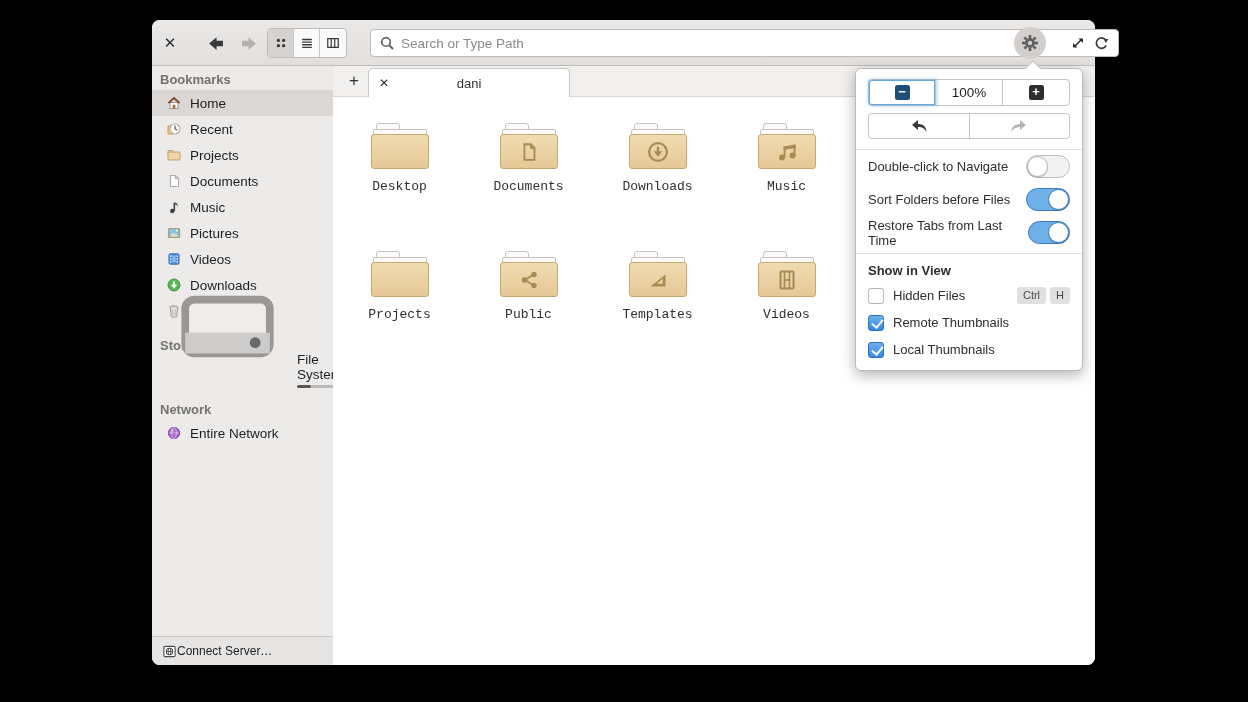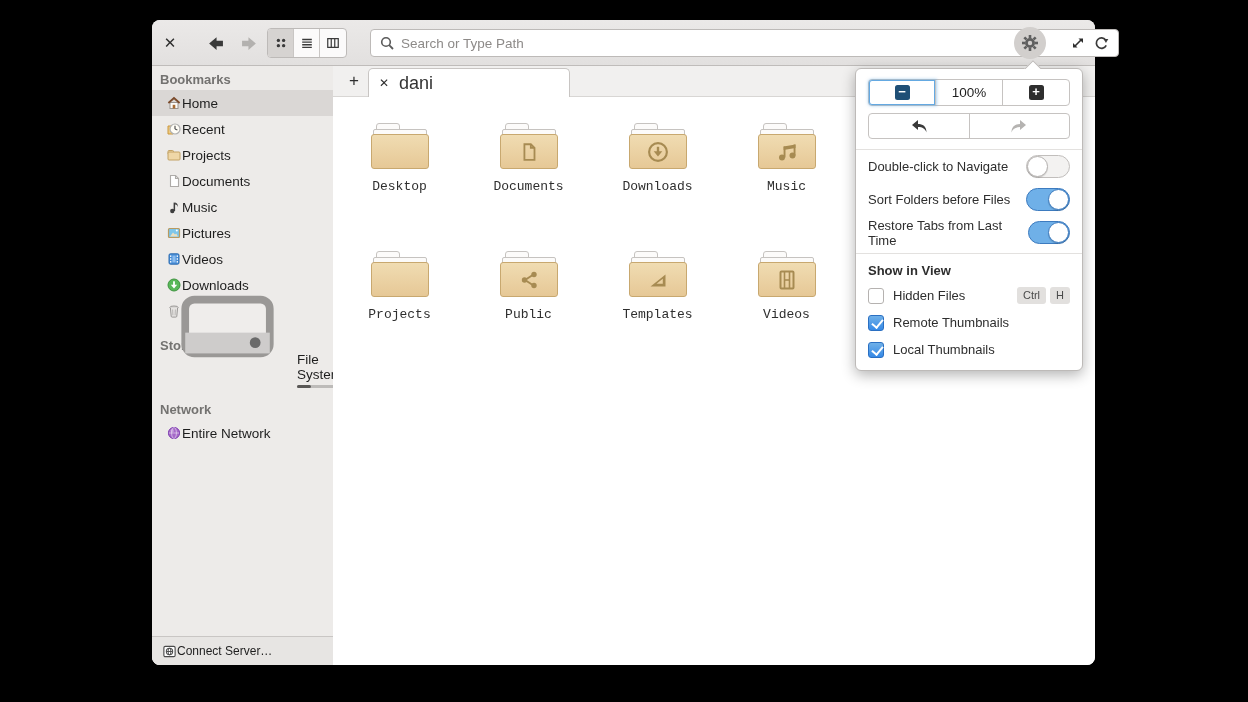--- a/index.html
+++ b/index.html
@@ -30,21 +30,21 @@
   .gear-wrap { position:absolute; left:862px; top:7px; width:32px; height:32px;
     border-radius:50%; background:#d2cfcd; display:flex; align-items:center; justify-content:center; }
   .expand-wrap { position:absolute; left:910px; top:7px; width:32px; height:32px;
     display:flex; align-items:center; justify-content:center; }
 
   
   .sidebar { position:absolute; top:46px; left:0; width:205px; bottom:0;
     background:#edebe9; border-right:1px solid #c9c6c4; border-radius:0 0 0 8px;
     font-size:13.5px; color:#1e1e1e; }
   .sb-header { font-size:13px; font-weight:bold; color:#737270; padding:6px 8px 3px 8px; }
-  .sb-item { display:flex; align-items:center; height:26px; padding-left:14px; }
+  .sb-item { display:flex; align-items:center; height:26px; padding-left:14px; gap:8px; }
   .sb-item.sel { background:#dad7d5; }
   .sb-item .ic { width:16px; height:16px; flex:0 0 16px; }
   .fs-item { display:flex; align-items:flex-end; padding-left:14px; padding-top:3px; height:32px; gap:8px; }
   .fs-text { display:flex; flex-direction:column; flex:1; padding-right:14px; }
   .fs-bar { margin-top:3px; height:3px; background:#bdbbb9; border-radius:2px; position:relative; }
   .fs-bar .fill { position:absolute; left:0; top:0; bottom:0; width:32%; background:#5a5856; border-radius:2px; }
   .connect { position:absolute; left:0; right:0; bottom:0; height:29px;
     background:#e7e5e3; border-top:1px solid #c9c6c4; border-radius:0 0 0 8px;
     display:flex; align-items:center; gap:0; padding-left:10px; font-size:12px; color:#1e1e1e; }
 
@@ -52,21 +52,21 @@
   .main { position:absolute; top:46px; left:181px; right:0; bottom:0;
     background:#fff; border-radius:0 0 8px 0; overflow:hidden; }
   .tabbar { position:absolute; top:0; left:0; right:0; height:31px; background:#f1f0ef;
     border-bottom:1px solid #d8d6d4; }
   .newtab { position:absolute; left:8px; top:0; width:26px; height:30px; display:flex;
     align-items:center; justify-content:center; font-size:17px; color:#2e2e2e; }
   .tab { position:absolute; left:35px; top:2px; width:202px; height:29px; background:#fff;
     border:1px solid #c8c5c3; border-bottom:none; border-radius:5px 5px 0 0;
     display:flex; align-items:center; }
   .tab .tclose { width:30px; text-align:center; font-size:12px; font-weight:bold; color:#2e2e2e; }
-  .tab .ttitle { flex:1; font-size:18px; color:#333; padding-right:30px; }
+  .tab .ttitle { flex:1; text-align:center; font-size:13px; color:#333; padding-right:30px; }
   .tab-hist { position:absolute; right:8px; top:5px; z-index:1; }
 
   
   .grid { position:absolute; top:31px; left:2px; display:grid;
     grid-template-columns:repeat(4,129px); grid-auto-rows:128px;font-family:Liberation Mono, monospace; }
   .cell { display:flex; flex-direction:column; align-items:center; padding-top:26px; }
   .folder { position:relative; width:58px; height:46px; }
   .folder .ftab { position:absolute; left:5px; top:0; width:24px; height:12px;
     background:#fcfbfa; border:1px solid #c6c3c0; border-radius:3px 3px 0 0; }
   .folder .fpaper { position:absolute; left:2px; right:2px; top:6px; height:9px;

